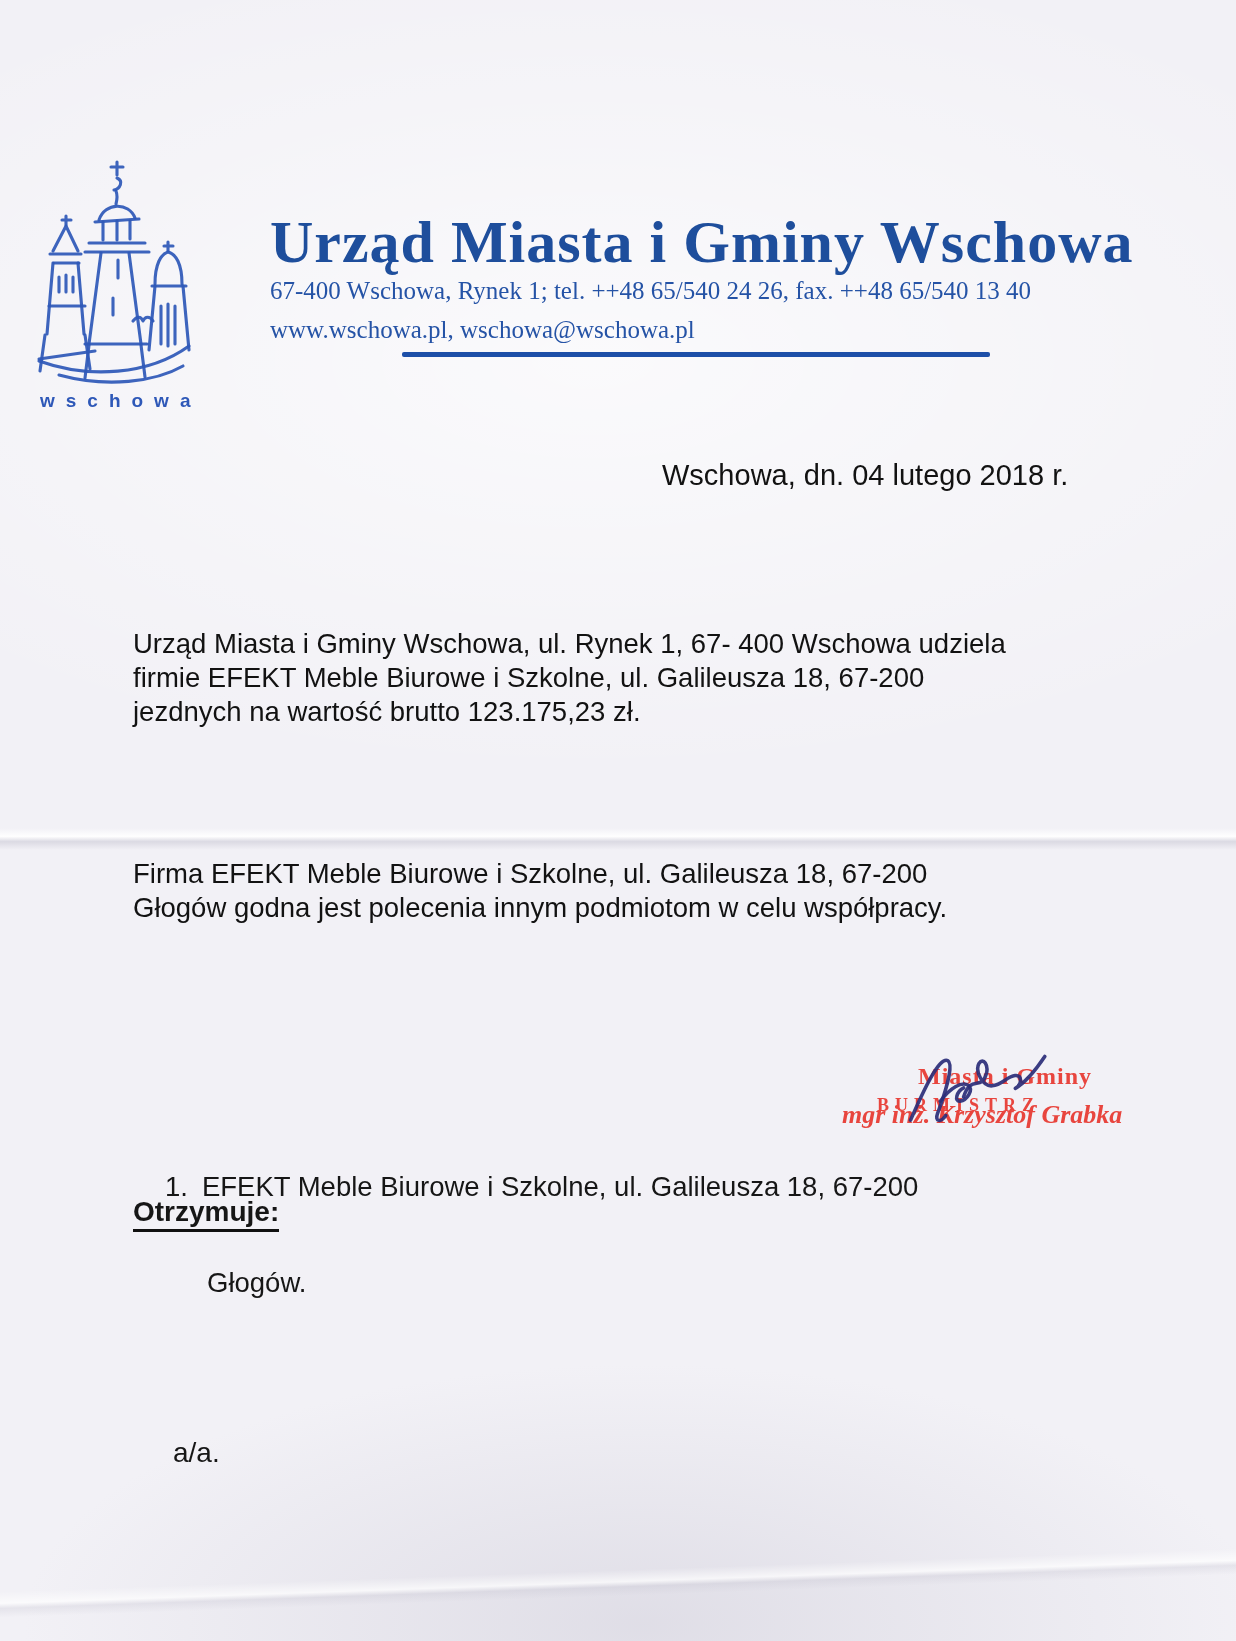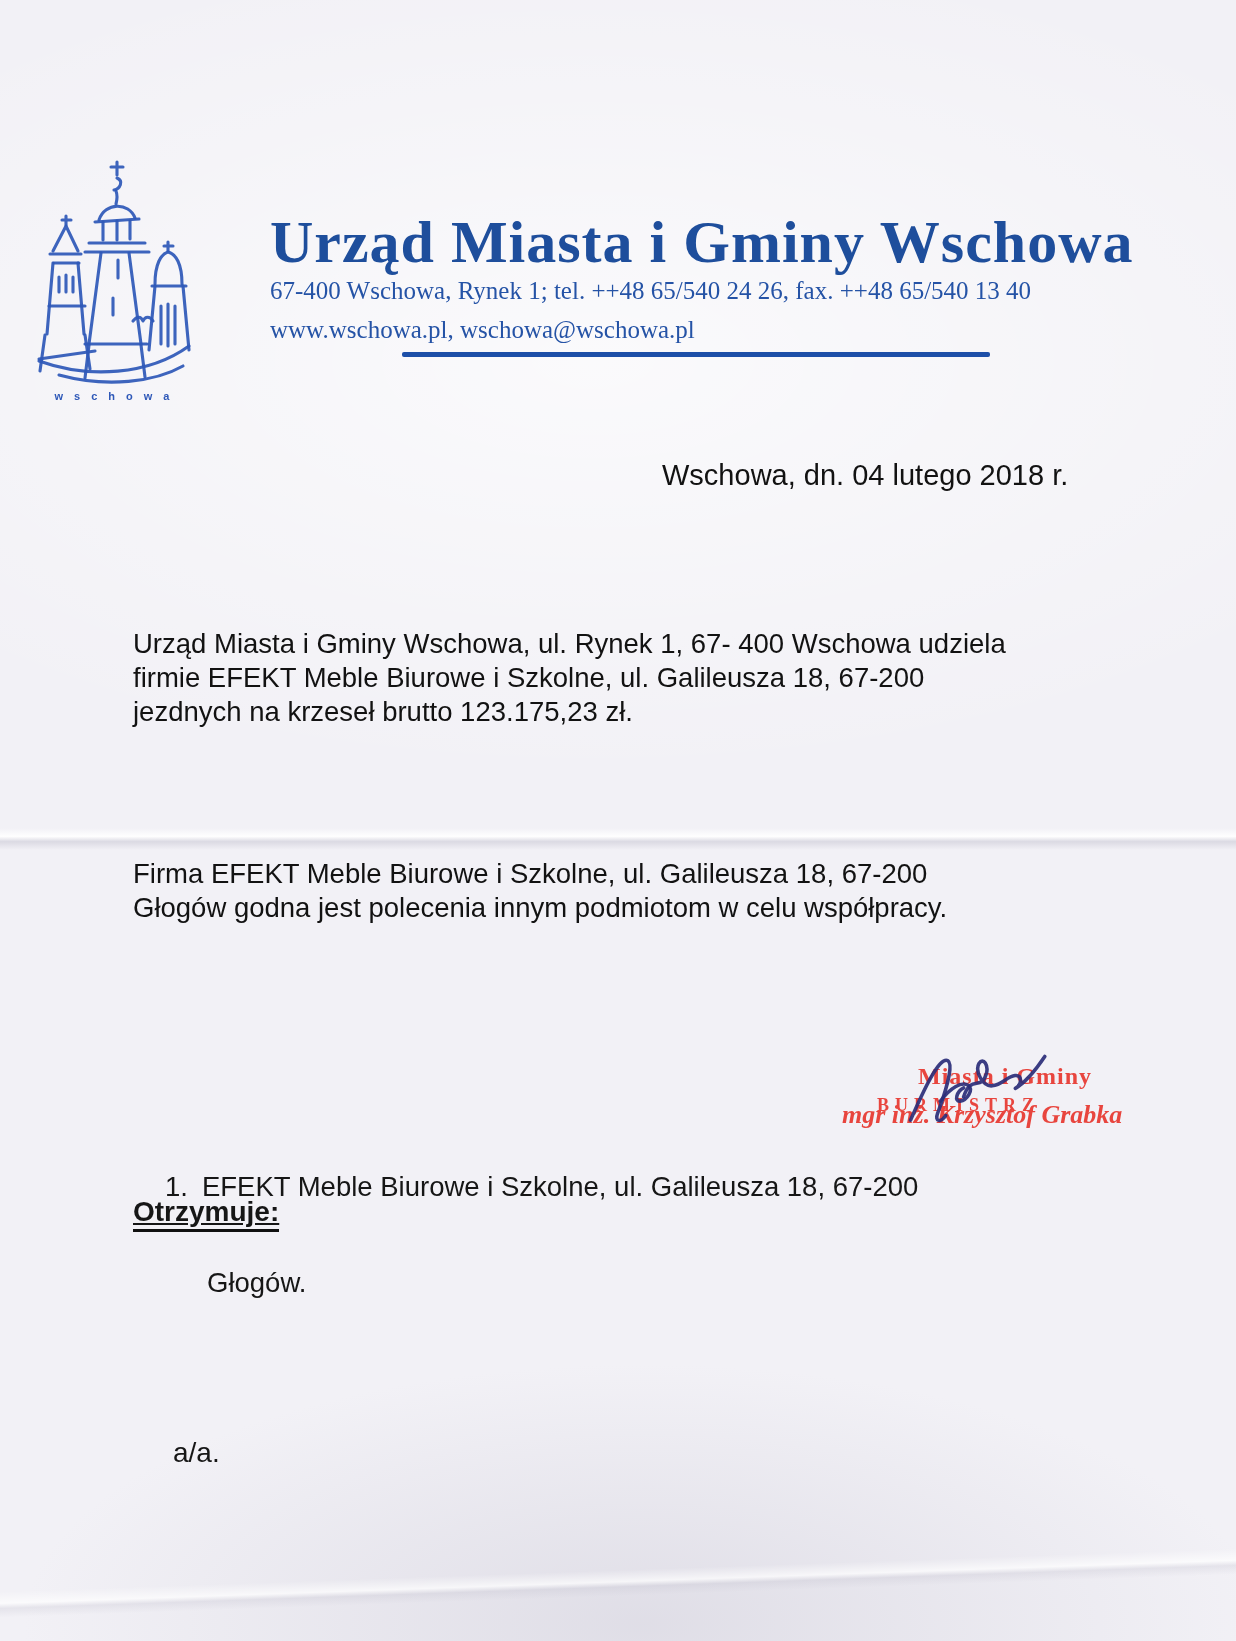--- a/index.html
+++ b/index.html
@@ -15,21 +15,21 @@
   
   .lh-block{left:270px;width:860px;color:#2553a6;font-family:"Liberation Serif", serif;}
   .lh-title{top:212px;font-size:60px;line-height:60px;font-weight:bold;color:#1e4e9c;letter-spacing:1px;white-space:nowrap;}
   .lh-addr{top:277px;font-size:25px;line-height:28px;white-space:nowrap;}
   .lh-web{top:316px;font-size:25px;line-height:28px;white-space:nowrap;}
   .lh-rule{left:402px;top:352px;width:588px;height:5px;background:#1d4fa8;border-radius:2px;}
   
   .logo{left:33px;top:158px;width:160px;height:228px;}
   .logo svg{width:100%;height:100%;}
   .logo path{fill:none;stroke:#2e58b8;stroke-width:3.1;stroke-linecap:round;stroke-linejoin:round;opacity:.93;}
-  .logo-caption{left:40px;top:390px;width:155px;text-align:center;font-size:11px;font-weight:bold;
+  .logo-caption{left:40px;top:390px;width:155px;text-align:center;font-size:19px;font-weight:bold;
     letter-spacing:11px;color:#2e58b8;white-space:nowrap;}
   
   .crease-mid{left:0;top:828px;width:1236px;height:22px;
     background:linear-gradient(to bottom, rgba(200,198,210,0) 0%, rgba(255,255,255,.95) 38%, rgba(182,180,196,.38) 62%, rgba(200,198,210,0) 100%);}
   .crease-bottom{left:-40px;top:1570px;width:1320px;height:26px;transform:rotate(-2deg);
     background:linear-gradient(to bottom, rgba(200,198,210,0), rgba(255,255,255,.7) 45%, rgba(190,188,202,.25) 65%, rgba(200,198,210,0));}
   
   .date-line{left:662px;top:459px;font-size:29px;white-space:nowrap;color:#121212;}
   
   .body-par{left:133px;font-size:27.5px;line-height:34px;color:#121212;}
@@ -39,21 +39,21 @@
   .bold-inline{font-weight:bold;}
   
   .stamp{color:#e8453e;font-family:"Liberation Serif", serif;}
   .stamp-l1{left:877px;top:1095px;font-size:18px;font-weight:bold;letter-spacing:6px;white-space:nowrap;}
   .stamp-l2{left:918px;top:1063px;font-size:24px;font-weight:bold;letter-spacing:1px;white-space:nowrap;}
   .stamp-l3{left:842px;top:1100px;font-size:26px;font-weight:bold;font-style:italic;white-space:nowrap;}
   .signature{left:893px;top:1038px;width:158px;height:88px;transform:rotate(-6deg);}
   .signature svg{width:100%;height:100%;}
   .signature path{fill:none;stroke:#2b2e78;stroke-width:3.6;stroke-linecap:round;stroke-linejoin:round;opacity:.92;}
   
-  .recip-head{left:133px;top:1196px;font-size:28px;font-weight:bold;text-decoration:underline;}
+  .recip-head{left:133px;top:1196px;font-size:28px;font-weight:bold;}
   .recip-head span{border-bottom:3px solid #111;padding-bottom:2px;}
   .recip-line1{left:165px;top:1171px;font-size:27.5px;white-space:nowrap;}
   .recip-line1 .num{margin-right:14px;}
   .recip-line2{left:207px;top:1267px;font-size:27.5px;white-space:nowrap;}
   .aa-note{left:173px;top:1437px;font-size:28px;white-space:nowrap;}
 </style>
 </head>
 <body>
 
 <div class="page">
@@ -101,21 +101,21 @@
   <div class="abs lh-block lh-title">Urząd Miasta i Gminy Wschowa</div>
   <div class="abs lh-block lh-addr">67-400 Wschowa, Rynek 1; tel. ++48 65/540 24 26, fax. ++48 65/540 13 40</div>
   <div class="abs lh-block lh-web">www.wschowa.pl, wschowa@wschowa.pl</div>
   <div class="abs lh-rule"></div>
 
   <div class="abs date-line">Wschowa, dn. 04 lutego 2018 r.</div>
 
   <div class="abs body-par par1">
     <div>Urząd Miasta i Gminy Wschowa, ul. Rynek 1, 67- 400 Wschowa udziela</div>
     <div>firmie EFEKT Meble Biurowe i Szkolne, ul. Galileusza 18, 67-200</div>
-    <div>jezdnych na krzeseł brutto 123.175,23 zł.</div>
+    <div>jezdnych na wartość brutto 123.175,23 zł.</div>
   </div>
 
   <div class="abs body-par par2">
     <div>Firma EFEKT Meble Biurowe i Szkolne, ul. Galileusza 18, 67-200</div>
     <div>Głogów godna jest polecenia innym podmiotom w celu współpracy.</div>
   </div>
 
   <div class="abs stamp stamp-l1">BURMISTRZ</div>
   <div class="abs stamp stamp-l2">Miasta i Gminy</div>
   <div class="abs stamp stamp-l3">mgr inż. Krzysztof Grabka</div>

